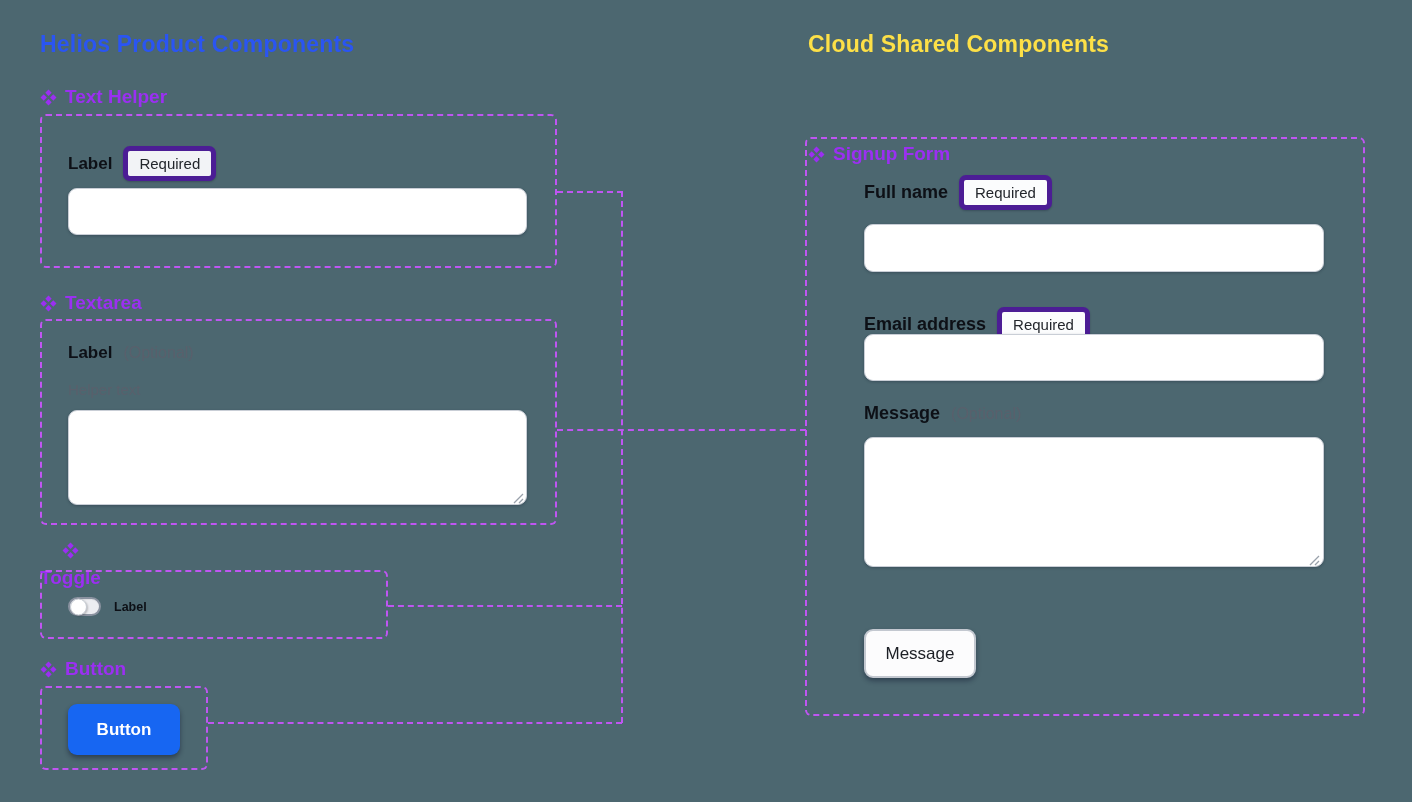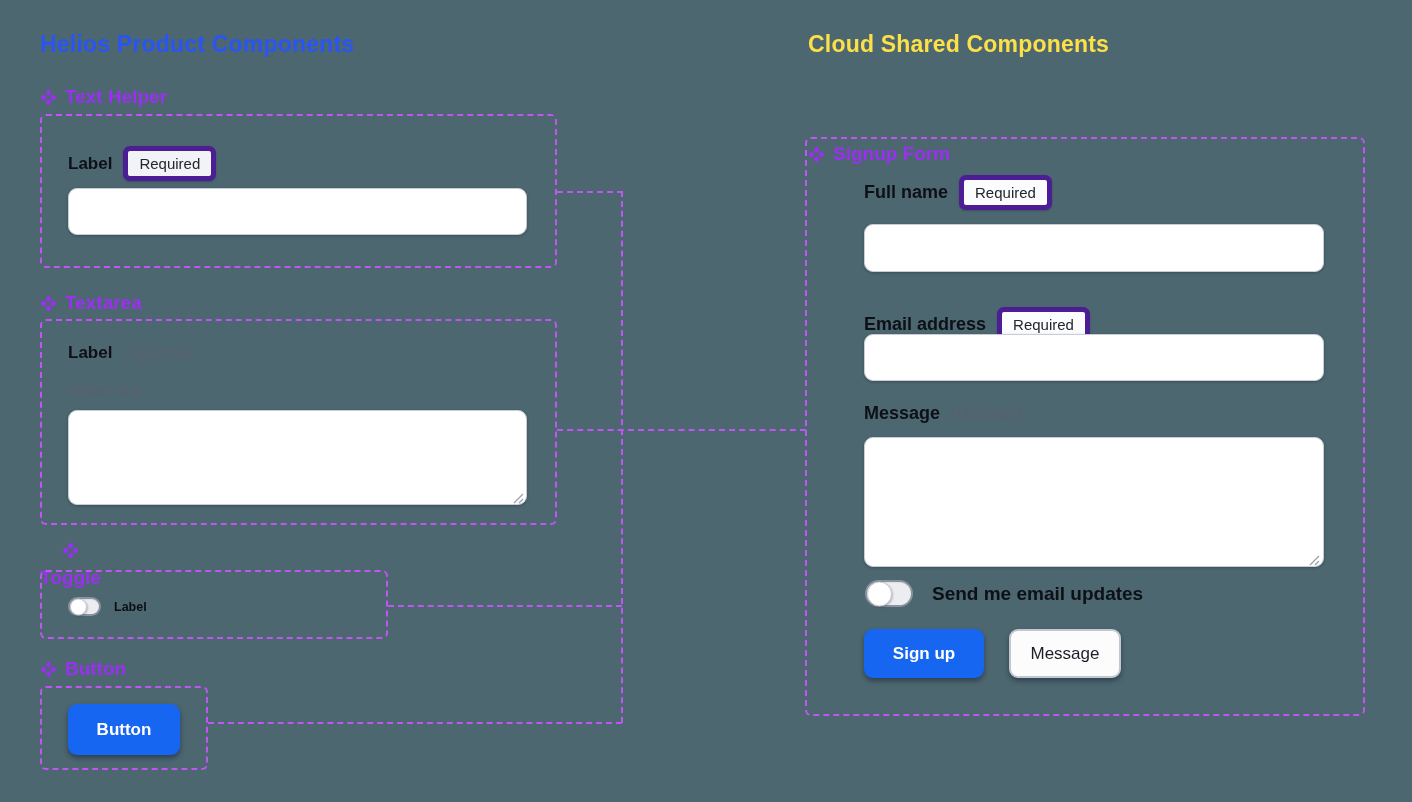--- a/index.html
+++ b/index.html
@@ -190,24 +190,17 @@
 
   <div class="label-row" style="left:57px;top:264px;">
     <span class="field-label lg">Message</span>
     <span class="muted" style="font-size:16px;">(Optional)</span>
   </div>
   <textarea class="text-area" style="left: 57px; top: 298px; width: 460px; height: 130px;"></textarea>
   <svg class="grip" style="left:502px;top:416px;" width="11" height="11" viewBox="0 0 11 11">
     <path d="M10 1 1 10 M10 6 6 10" stroke="#99A1AB" stroke-width="1.3" fill="none"></path>
   </svg>
 
-  <div class="toggle-row" style="left:58px;top:441px;">
-    <div class="toggle lg">
-      <div class="knob"></div>
-    </div>
-    <span class="toggle-label-lg">Send me email updates</span>
-  </div>
 
   <div class="btn-row" style="left:57px;top:490px;">
-    <button class="btn btn-primary" style="width:120px;height:49px;">Sign up</button>
     <button class="btn btn-secondary" style="width:112px;height:49px;">Message</button>
   </div>
 </div>
 
 </body></html>

